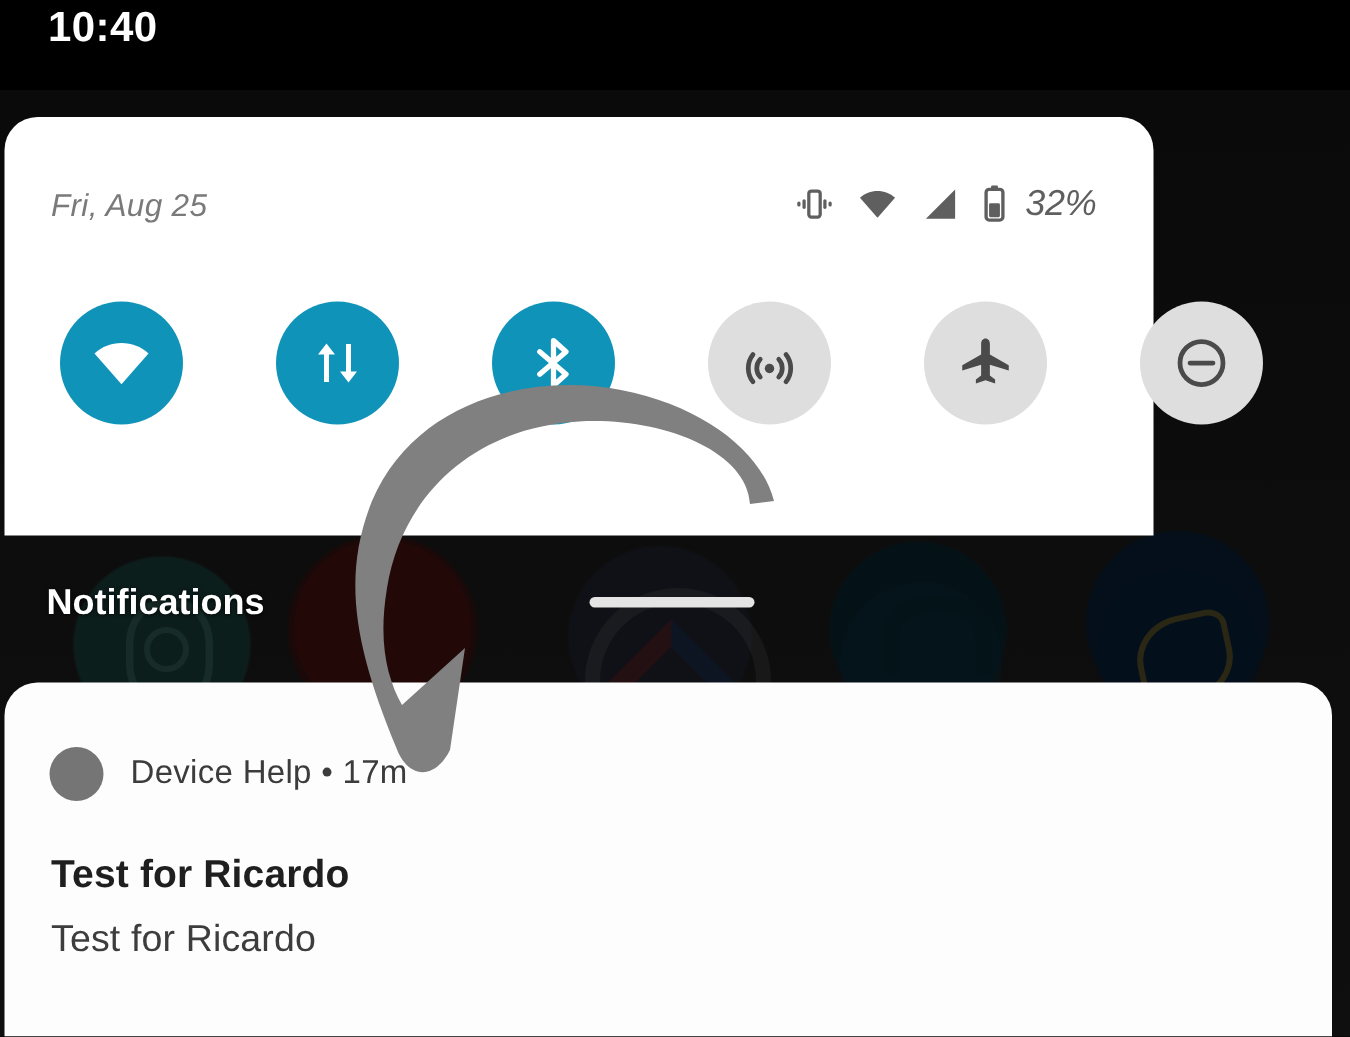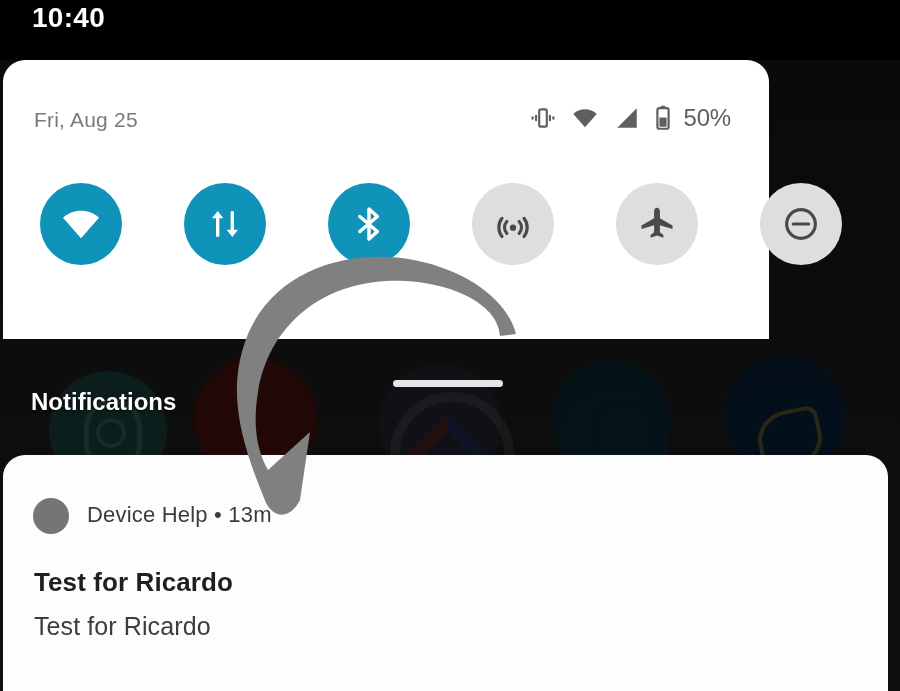--- a/index.html
+++ b/index.html
@@ -71,24 +71,25 @@
     left: 32px; top: 2px;
     font-size: 28px;
     font-weight: bold;
     color: #ffffff;
     letter-spacing: 0.3px;
   }
 
   
   #qs-panel {
     position: absolute;
-    left: 3px; top: 60px;
+    left: 3px; top: 78px;
     width: 766px; height: 279px;
     background: #ffffff;
     border-radius: 22px 22px 0 0;
+    font-style: italic;
   }
   #qs-date {
     position: absolute;
     left: 31px; top: 48px;
     font-size: 21px;
     color: #7a7a7a;
     letter-spacing: 0.2px;
   }
   #qs-status-icons {
     position: absolute;
@@ -241,21 +242,21 @@
         </svg>
       </span>
 
       <span style="display:inline-flex;">
         <svg width="18" height="28" viewBox="0 0 14 24" fill="none" stroke="currentColor" stroke-width="1.9" aria-hidden="true">
           <rect x="2.2" y="3.6" width="9.6" height="17.6" rx="1.8"></rect>
           <rect x="5" y="1.4" width="4" height="2.4" rx="0.8" fill="currentColor" stroke="none"></rect>
           <rect x="3.9" y="11.6" width="6.2" height="7.9" rx="0.8" fill="currentColor" stroke="none"></rect>
         </svg>
       </span>
-      <span id="qs-battery-pct">50%</span>
+      <span id="qs-battery-pct">32%</span>
     </div>
 
     <div id="qs-tiles">
 
       <div class="qs-tile on">
         <span style="display:inline-flex;">
           <svg width="44" height="40" viewBox="0 0 24 24" fill="currentColor" aria-hidden="true">
             <path d="M12 20.5 L1.2 8.2 C4.2 5.4 7.9 4 12 4 s7.8 1.4 10.8 4.2 Z"></path>
           </svg>
         </span>
@@ -309,21 +310,21 @@
 
     </div>
 
     <div id="qs-drag-handle"></div>
   </div>
 
   <div id="notifications-header">Notifications</div>
 
   <div id="notification-card">
     <div id="notif-avatar"></div>
-    <div id="notif-meta">Device Help • 13m</div>
+    <div id="notif-meta">Device Help • 17m</div>
     <div id="notif-title">Test for Ricardo</div>
     <div id="notif-body">Test for Ricardo</div>
   </div>
 
   <svg id="annotation-arrow" viewBox="0 0 900 691" aria-hidden="true">
     <path d="M500 336
              C 498 300, 440 278, 386 281
              C 316 285, 268 330, 258 392
              C 252 428, 258 452, 268 470
              L 310 432

